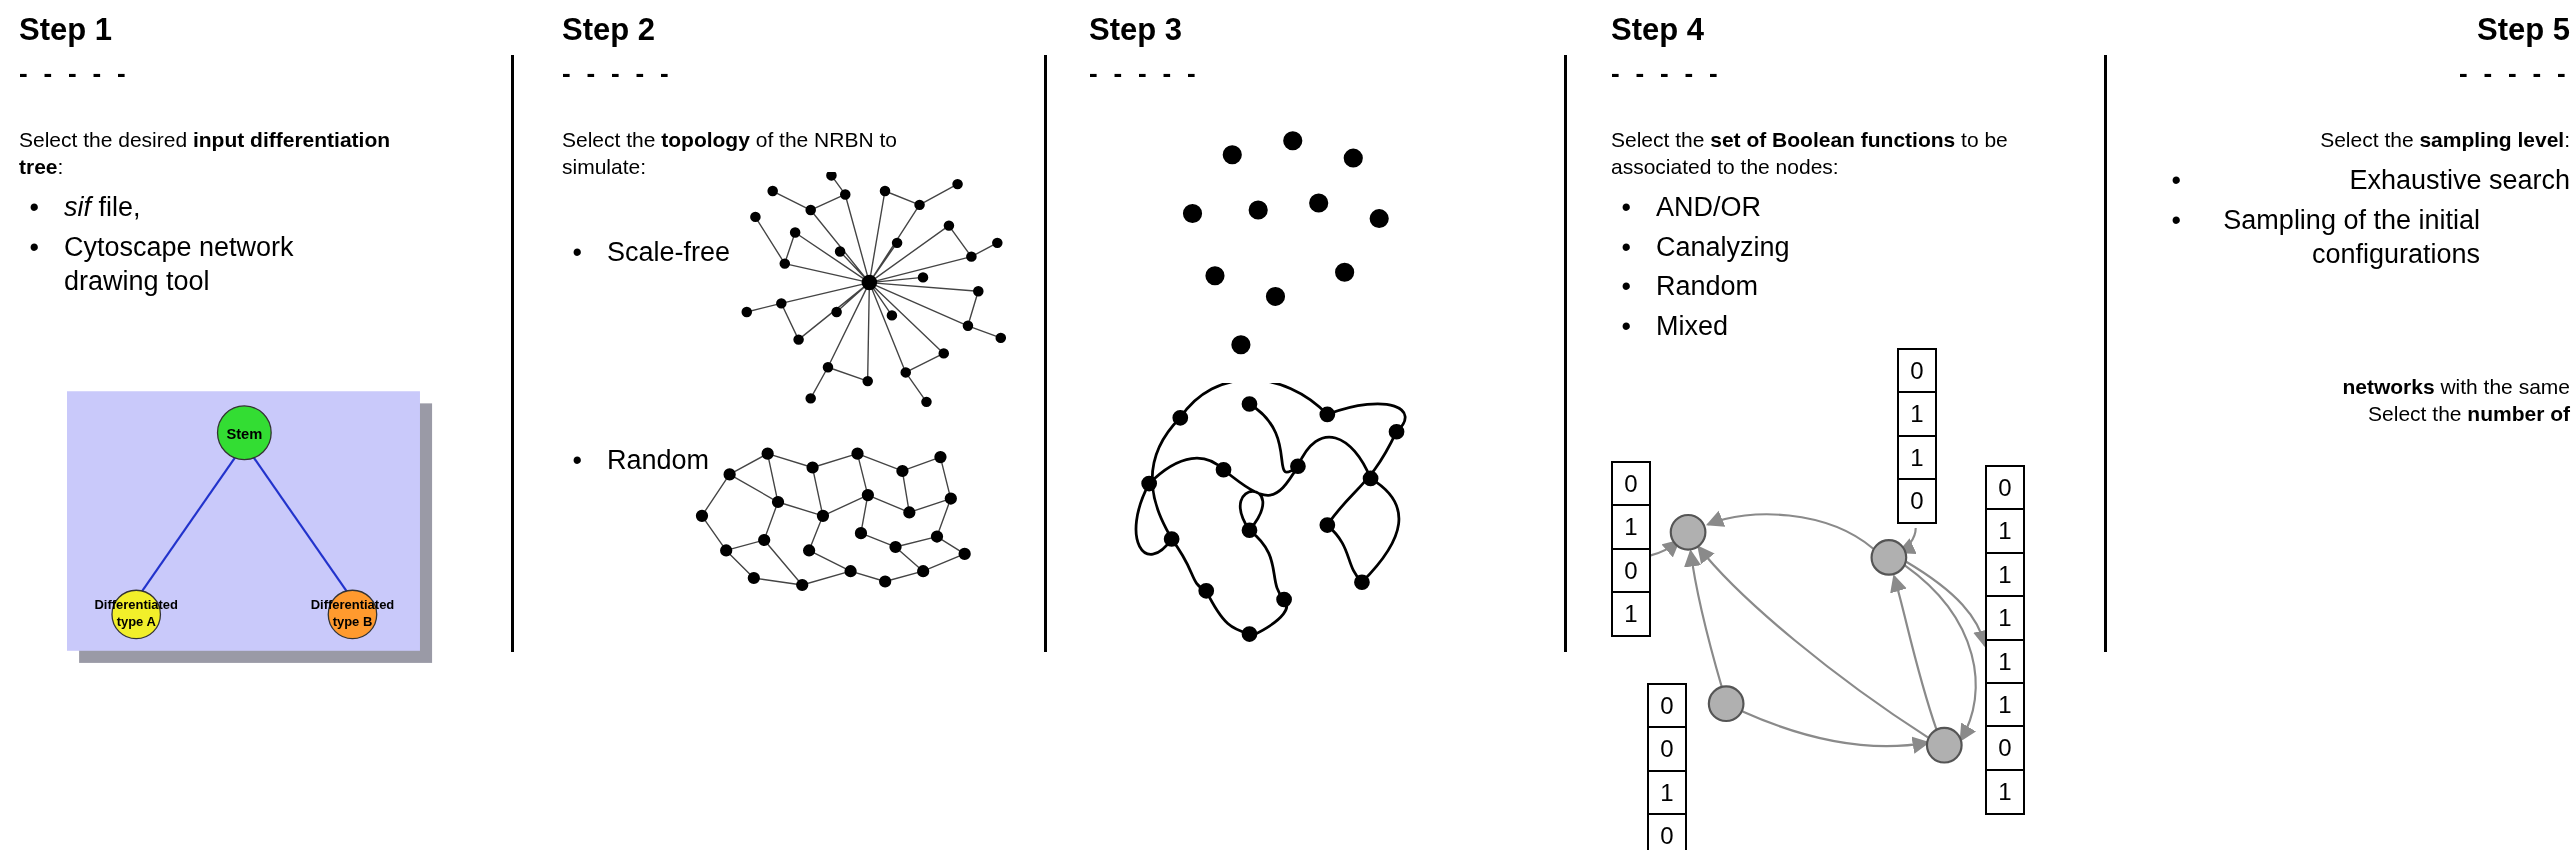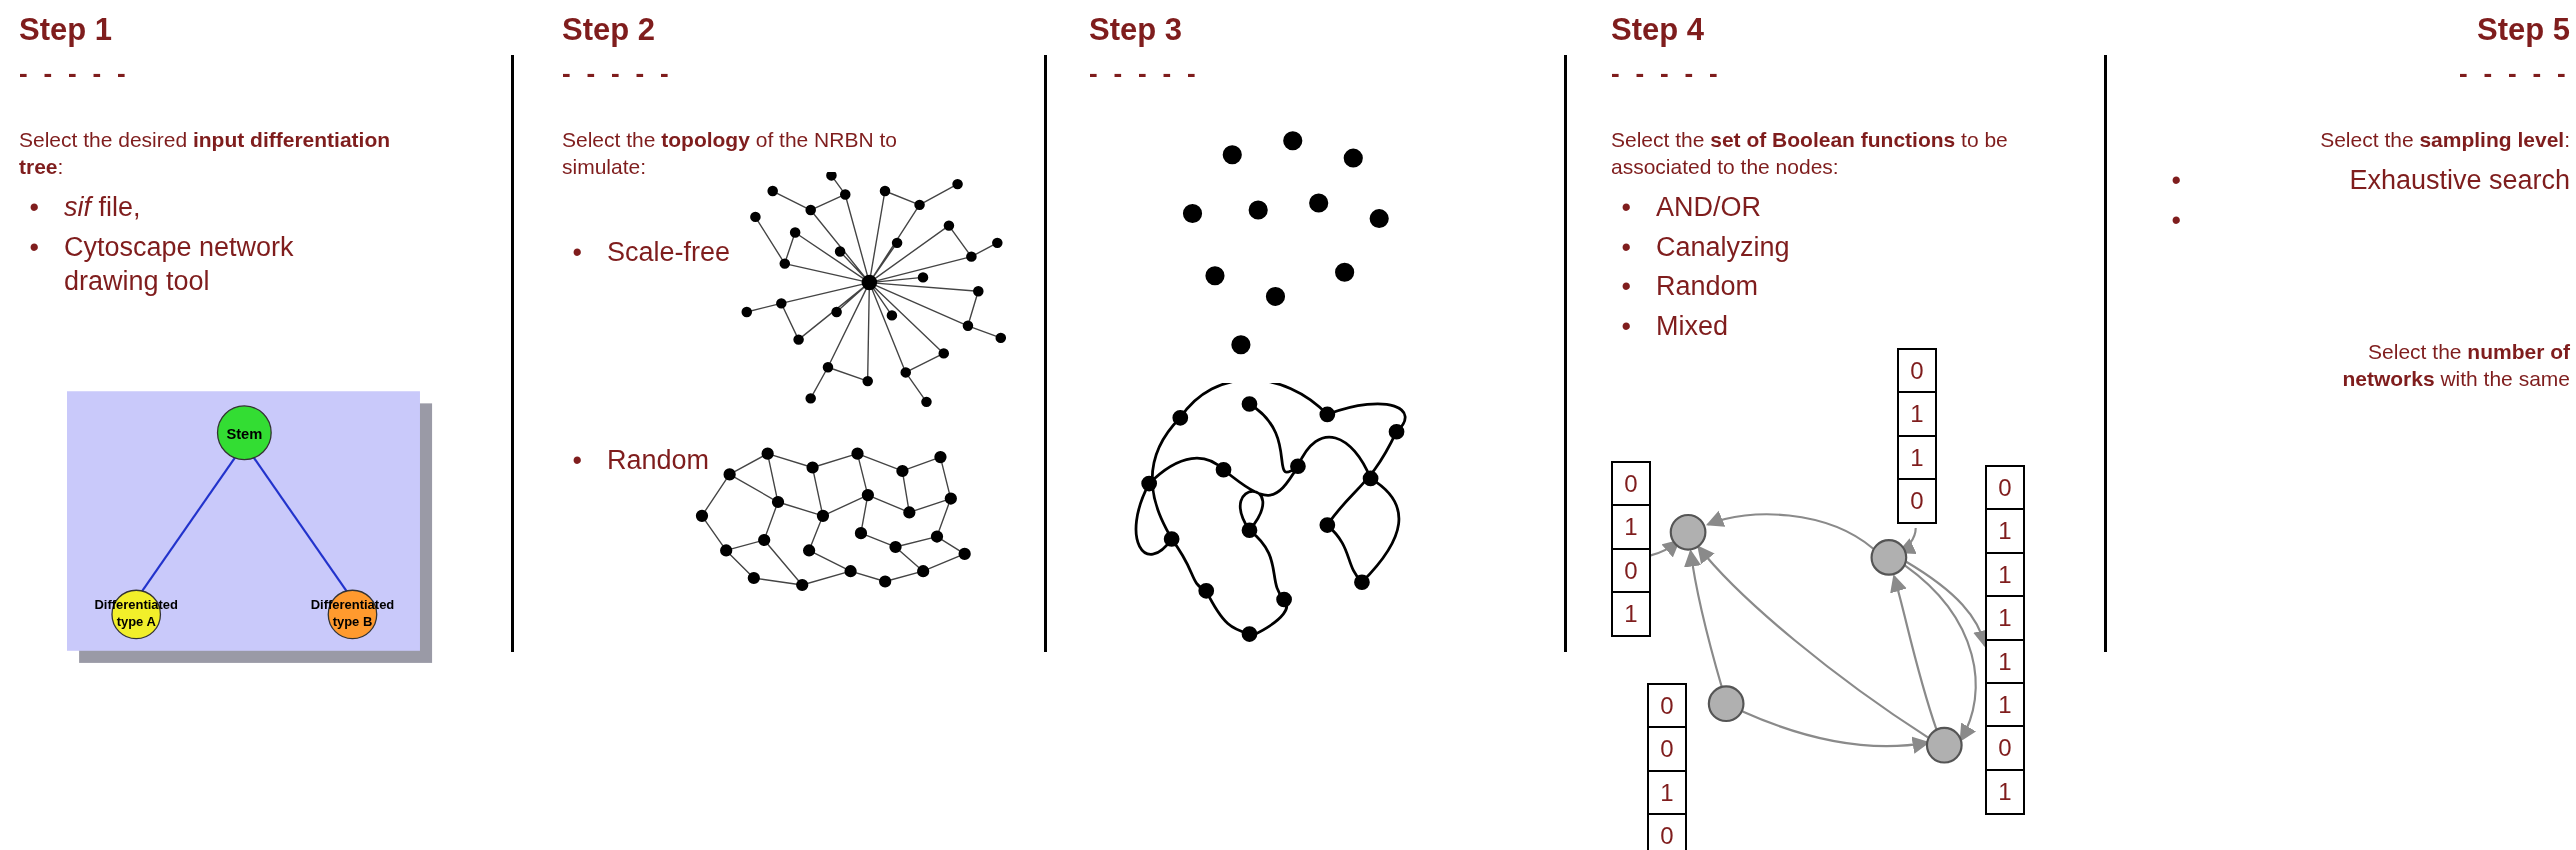--- a/index.html
+++ b/index.html
@@ -1,17 +1,17 @@
 <!DOCTYPE html>
 <html style="font-size:14px"><head>
 <meta charset="utf-8">
 <style>
   html,body{margin:0;padding:0;background:#fff;}
   .canvas{position:relative;width:2576px;height:851px;background:#fff;
-          font-family:"Liberation Sans",sans-serif;color:#7f1d1d;overflow:hidden;}
+          font-family:"Liberation Sans",sans-serif;color:#000000;overflow:hidden;}
   .divider{position:absolute;top:55px;width:2.6px;height:597px;background:#000;}
   .col{position:absolute;top:12px;height:831px;}
   #col1{left:19px;width:491px;}
   #col2{left:562px;width:478px;}
   #col3{left:1089px;width:472px;}
   #col4{left:1611px;width:490px;}
   #col5{left:2136px;width:434px;text-align:right;}
   .step-title{font-size:31px;font-weight:bold;margin:0 0 10.4px 0;}
   .dashes{font-size:26px;font-weight:bold;letter-spacing:4.3px;margin:0 0 38px 0;}
   .para{font-size:21px;line-height:1.28;margin:0 0 8.7px 0;}
@@ -197,23 +197,24 @@
     <h2 class="step-title">Step 5</h2>
     <div class="dashes">- - - - -</div>
     <p class="para"><span>Select the </span><b>sampling level</b><span>:</span></p>
     <div class="bullets">
       <div class="bullet-row">
         <span class="bullet-marker">•</span>
         <span class="bullet-body">Exhaustive search</span>
       </div>
       <div class="bullet-row">
         <span class="bullet-marker">•</span>
+        <span class="bullet-body" style="max-width:299px">Sampling of the initial configurations</span>
       </div>
     </div>
 
     <p class="para" style="margin-top:102px">
+      <span class="pline"><b>networks</b><span> with the same</span></span>
       <span class="pline"><span>Select the </span><b>number of</b></span>
-      <span class="pline"><b>networks</b><span> with the same</span></span>
     </p>
   </div>
 
 </div>
 
 
 </body></html>

